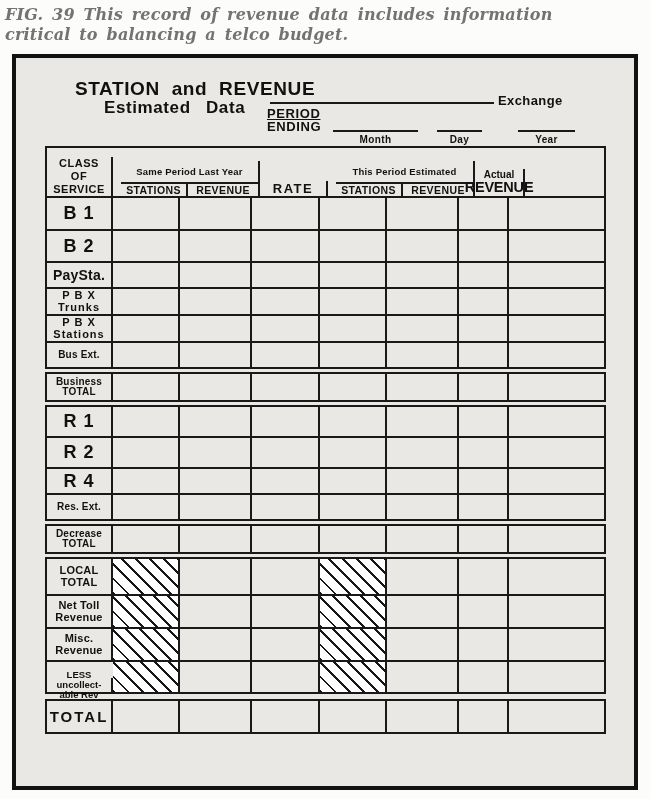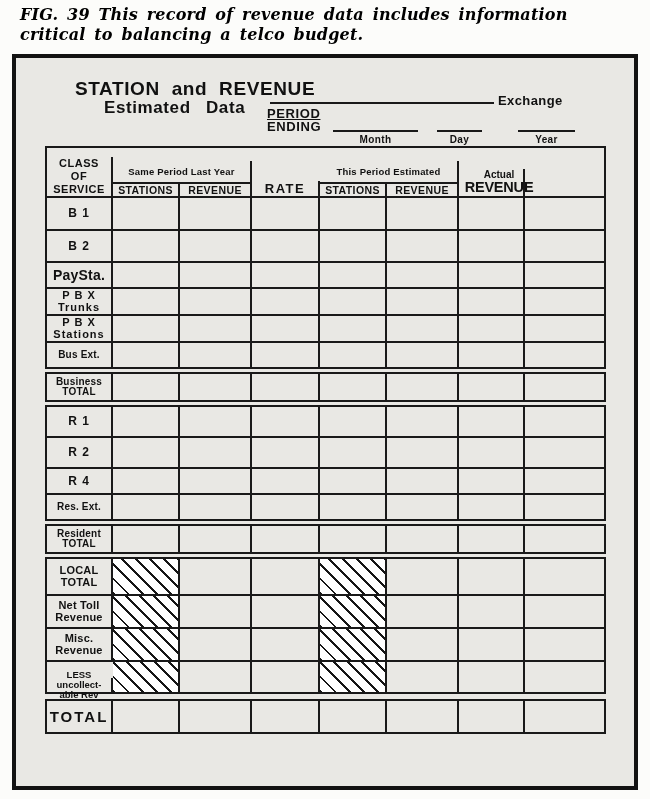--- a/index.html
+++ b/index.html
@@ -1,23 +1,23 @@
 <!DOCTYPE html>
 <html><head>
 <meta charset="utf-8">
 <style>
   :root{ --ln:#191919; --bg:#e9e8e4; }
   html,body{margin:0;padding:0;}
   body{background:#fdfdfb;font-family:"Liberation Sans",sans-serif;color:#111;}
   .screen{position:relative;width:650px;height:799px;background:#fcfcfa;overflow:hidden;}
 
-  .caption{position:absolute;left:20px;top:5px;width:600px;
+  .caption{position:absolute;left:5px;top:5px;width:600px;
     font-family:"DejaVu Serif",serif;font-style:italic;font-weight:bold;
     font-size:16px;line-height:1.28;letter-spacing:.2px;word-spacing:3px;
-    white-space:pre-line;color:#000000;}
+    white-space:pre-line;color:#737373;}
 
   .form-box{position:absolute;left:12px;top:54px;width:626px;height:736px;
     border:4px solid #121212;background:var(--bg);box-sizing:border-box;}
 
   .title1{position:absolute;left:75px;top:78px;font-size:19px;font-weight:bold;
     letter-spacing:.6px;word-spacing:6px;}
   .title2{position:absolute;left:104px;top:98px;font-size:17px;font-weight:bold;
     word-spacing:10px;letter-spacing:.6px;}
 
   .blank{position:absolute;border-bottom:2px solid var(--ln);height:0;}
@@ -36,40 +36,40 @@
 
   .tablewrap{position:absolute;left:45px;top:146px;width:561px;}
   .block{border:2px solid var(--ln);box-sizing:border-box;background:var(--bg);}
   .block + .block{margin-top:3px;}
   .block.total-block{margin-top:5px;}
   .block > div + div{border-top:2px solid var(--ln);}
 
   .tr{display:flex;}
   .td{box-sizing:border-box;border-right:2px solid var(--ln);}
   .c0{width:66px;} .c1{width:67px;} .c2{width:72px;} .c3{width:68px;}
-  .c4{width:67px;} .c5{width:72px;} .c6{width:50px;margin-left:16px;} .c7{width:75px;border-right:none;}
+  .c4{width:67px;} .c5{width:72px;} .c6{width:50px;} .c7{width:75px;border-right:none;}
 
   .lbl{display:flex;align-items:center;justify-content:center;text-align:center;
     white-space:pre-line;font-weight:bold;line-height:1.04;}
-  .fz15{font-size:12px;letter-spacing:1px;}
+  .fz15{font-size:18px;letter-spacing:1px;}
   .fz14{font-size:14px;letter-spacing:.2px;}
   .fz13{font-size:11px;letter-spacing:.2px;}
   .fz12{font-size:10px;letter-spacing:.2px;}
   .fz11{font-size:11px;letter-spacing:1px;}
   .fz9{font-size:9.5px;line-height:1.06;letter-spacing:0;margin-top:16px;}
   .totfinal{font-size:15px;letter-spacing:2px;}
 
   .hatch{background:repeating-linear-gradient(45deg,#161616 0 2px,#ffffff 2px 10px);}
 
   .thead{display:flex;height:48px;align-items:flex-end;}
   .th{box-sizing:border-box;border-right:2px solid var(--ln);display:flex;
     align-items:center;justify-content:center;text-align:center;
     font-weight:bold;white-space:pre-line;}
   .th-class{font-size:11px;line-height:1.18;letter-spacing:.5px;}
-  .grp{box-sizing:border-box;border-right:2px solid var(--ln);display:flex;flex-direction:column;width:139px;}
+  .grp{box-sizing:border-box;border-right:2px solid var(--ln);display:flex;flex-direction:column;width:139px;margin-left:8px;}
   .grp-top{height:21px;border-bottom:2px solid var(--ln);display:flex;align-items:center;
     justify-content:center;font-size:9.5px;font-weight:bold;letter-spacing:.2px;}
   .grp-bot{flex:1;display:flex;}
   .th-sub{box-sizing:border-box;display:flex;align-items:center;justify-content:center;
     font-size:10.5px;font-weight:bold;letter-spacing:.4px;}
   .sub1{width:67px;border-right:2px solid var(--ln);}
   .sub2{flex:1;}
   .th-rate{font-size:13px;letter-spacing:1.5px;}
   .th-actual{flex-direction:column;line-height:1.1;}
   .actual-sm{font-size:10px;font-weight:bold;}
@@ -245,21 +245,21 @@
           <div class="td c3"></div>
           <div class="td c4"></div>
           <div class="td c5"></div>
           <div class="td c6"></div>
           <div class="td c7"></div>
         </div>
     </div>
 
     <div class="block">
       <div class="tr" style="height:26px">
-          <div class="td c0 lbl fz12">Resident
+          <div class="td c0 lbl fz12">Decrease
 TOTAL</div>
           <div class="td c1"></div>
           <div class="td c2"></div>
           <div class="td c3"></div>
           <div class="td c4"></div>
           <div class="td c5"></div>
           <div class="td c6"></div>
           <div class="td c7"></div>
         </div>
     </div>

